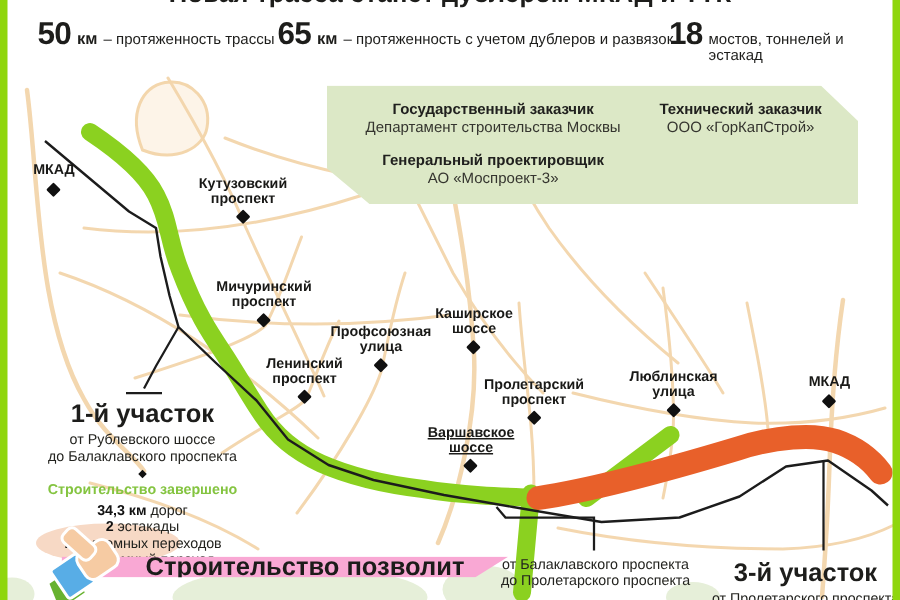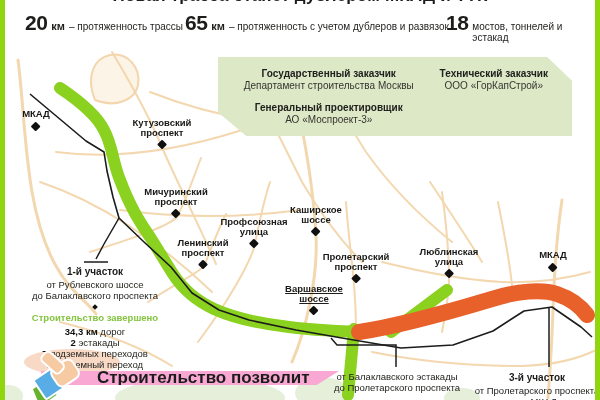--- a/index.html
+++ b/index.html
@@ -40,21 +40,21 @@
     position:absolute;transform:translateX(-50%);z-index:12;
     display:flex;flex-direction:column;align-items:center;gap:4px;
   }
   .map-label .txt{
     font-size:9.5px;font-weight:bold;line-height:9.5px;text-align:center;
     white-space:pre-line;color:#191917;
   }
   .marker{width:7px;height:7px;background:#101010;transform:rotate(45deg);border-radius:1px;}
 
   .section{position:absolute;transform:translateX(-50%);text-align:center;z-index:12;}
-  .section .sec-title{font-size:10px;font-weight:bold;margin-bottom:3px;}
+  .section .sec-title{font-size:17px;font-weight:bold;margin-bottom:3px;}
   .section .sec-line{font-size:9.5px;line-height:10.5px;color:#23231f;}
   .section .bullet{width:4px;height:4px;background:#111;transform:rotate(45deg);margin:4px auto 3px;}
   .section .status{font-size:9.5px;font-weight:bold;color:#84c440;margin-bottom:3px;}
   .fact{font-size:9.5px;line-height:11px;color:#23231f;}
   .fact .b{font-weight:bold;color:#111;}
 
   .banner{
     position:absolute;left:18px;top:371px;width:298px;height:14px;
     background:#f9a8d4;z-index:20;
     clip-path:polygon(0 0,100% 0,92.5% 100%,0 100%);
@@ -118,21 +118,21 @@
   <g fill="none" stroke="#1c1c1c" stroke-width="1.5">
     <path d="M 119,218 L 104,244 L 96,259 M 84,262 L 108,262"></path>
     <path d="M 331,338 L 337,345 L 396,345 L 396,367"></path>
     <path d="M 549,308 L 549,367"></path>
   </g>
 </svg>
 
 <div class="main-title">Новая трасса станет дублером МКАД и ТТК</div>
 
 <div class="stat" style="left:25px;">
-  <span class="num">20</span>
+  <span class="num">50</span>
   <span class="unit">км</span>
   <span class="lbl">– протяженность трассы</span>
 </div>
 <div class="stat" style="left:185px;">
   <span class="num">65</span>
   <span class="unit">км</span>
   <span class="lbl">– протяженность с учетом дублеров и развязок</span>
 </div>
 <div class="stat" style="left:446px;">
   <span class="num">18</span>
@@ -209,21 +209,21 @@
   <div class="sec-line">до Балаклавского проспекта</div>
   <div class="bullet"></div>
   <div class="status">Строительство завершено</div>
   <div class="fact"><span class="b">34,3 км</span> <span>дорог</span></div>
   <div class="fact"><span class="b">2</span> <span>эстакады</span></div>
   <div class="fact"><span class="b">7</span> <span>подземных переходов</span></div>
   <div class="fact"><span class="b">1</span> <span>надземный переход</span></div>
 </div>
 
 <div class="section" style="left:397px;top:372px;width:170px;">
-  <div class="sec-line">от Балаклавского эстакады</div>
+  <div class="sec-line">от Балаклавского проспекта</div>
   <div class="sec-line">до Пролетарского проспекта</div>
 </div>
 
 <div class="section" style="left:537px;top:372px;width:150px;">
   <div class="sec-title">3-й участок</div>
   <div class="sec-line">от Пролетарского проспекта</div>
   <div class="sec-line">до МКАД</div>
 </div>
 
 <div class="banner">

